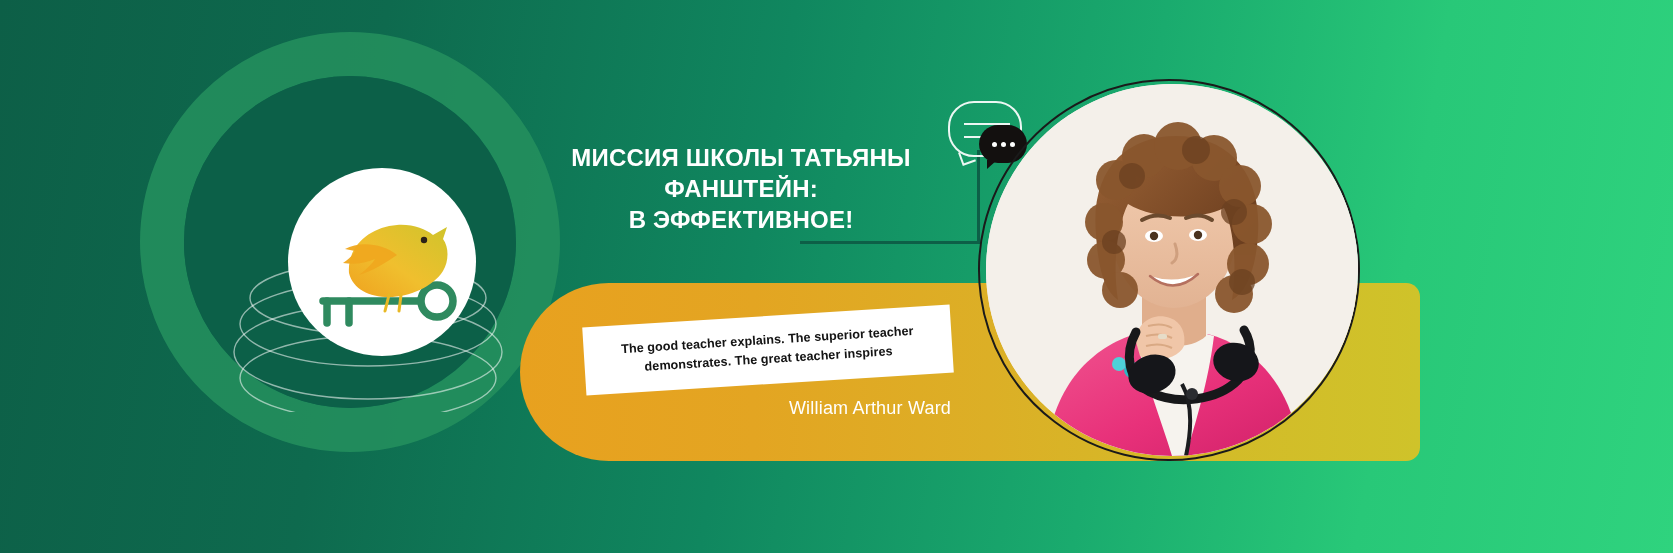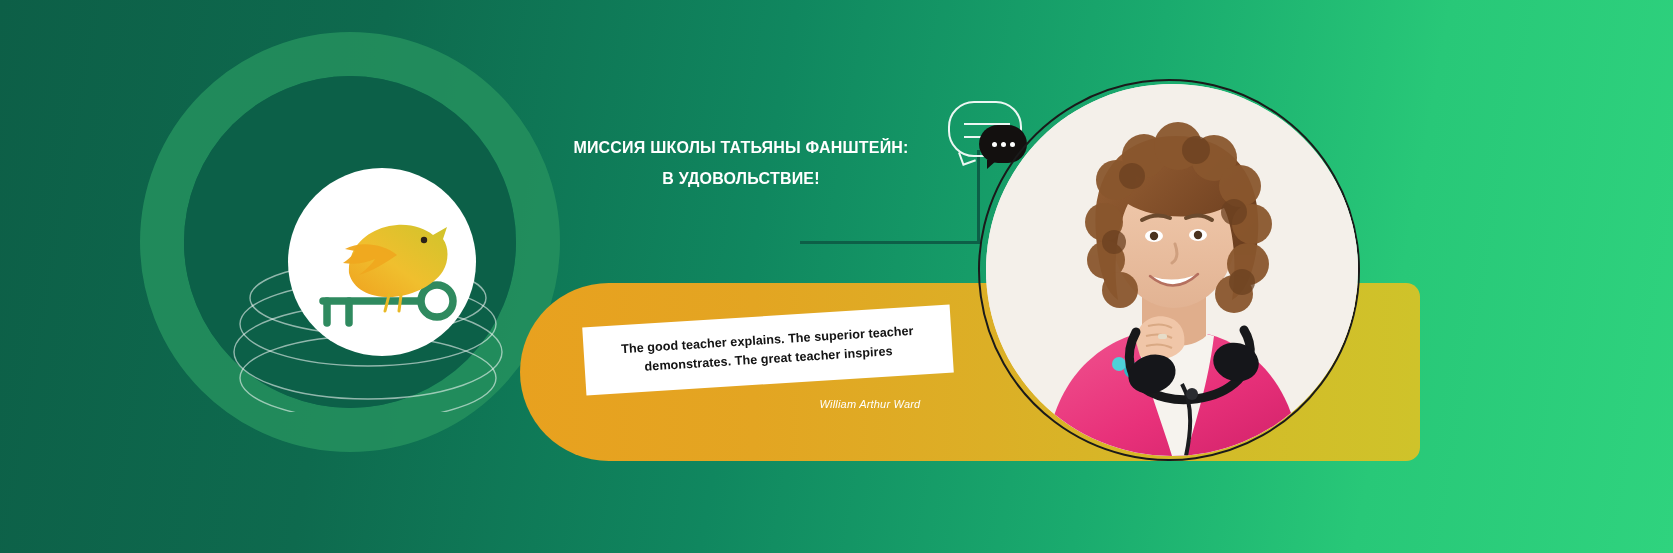--- a/index.html
+++ b/index.html
@@ -68,25 +68,25 @@
     display: flex;
     align-items: center;
     justify-content: center;
   }
   .logo-svg { width: 170px; height: 170px; display:block; }
 
   
   .headline {
     position: absolute;
     left: 492px;
-    top: 132px;
+    top: 142px;
     width: 498px;
     color: #ffffff;
     font-weight: bold;
-    font-size: 16px;
+    font-size: 24px;
     line-height: 31px;
     letter-spacing: .2px;
     text-align: center;
   }
   .headline .l1 { display:block; }
   .headline .l2 { display:block; }
   .headline .l3 { display:block; }
 
   .headline-rule {
     position: absolute;
@@ -194,22 +194,21 @@
     text-align: center;
     padding: 0 14px;
     letter-spacing: .05px;
   }
 
   .quote-author {
     position: absolute;
     left: 770px;
     top: 398px;
     width: 200px;
-    font-size: 11px;
-    font-style: italic;
+    font-size: 18px;
     color: #ffffff;
     text-align: center;
     letter-spacing: .2px;
   }
 
   
   .photo-ring {
     position: absolute;
     left: 978px;
     top: 79px;
@@ -273,21 +272,21 @@
 
       <g stroke="#e8b824" stroke-width="3" stroke-linecap="round">
         <line x1="92" y1="118" x2="88" y2="134"></line>
         <line x1="104" y1="118" x2="102" y2="134"></line>
       </g>
     </svg>
   </div>
 
   <div class="headline">
     <span class="l1">МИССИЯ ШКОЛЫ ТАТЬЯНЫ ФАНШТЕЙН:</span>
-    <span class="l3">В УДОВОЛЬСТВИЕ!</span>
+    <span class="l3">В ЭФФЕКТИВНОЕ!</span>
   </div>
   <div class="headline-rule"></div>
   <div class="headline-rule-v"></div>
 
   <div class="bubble-outline">
     <span class="ln ln1"></span>
     <span class="ln ln2"></span>
     <span class="tail"></span>
   </div>
   <div class="bubble-solid">

